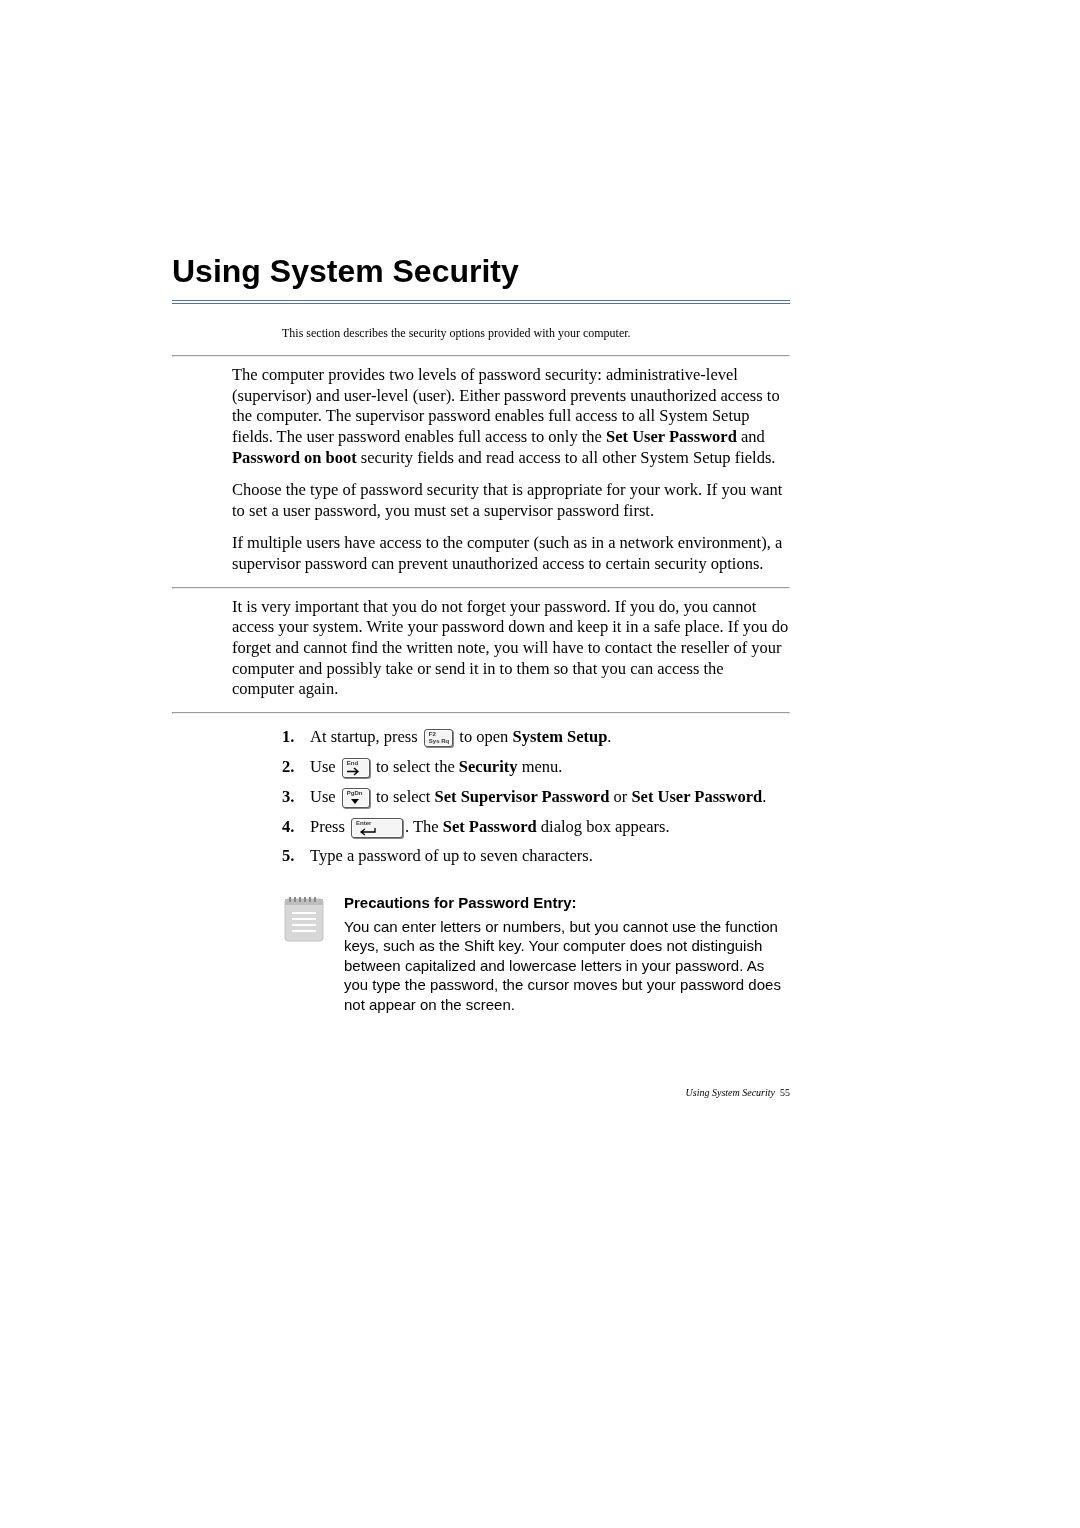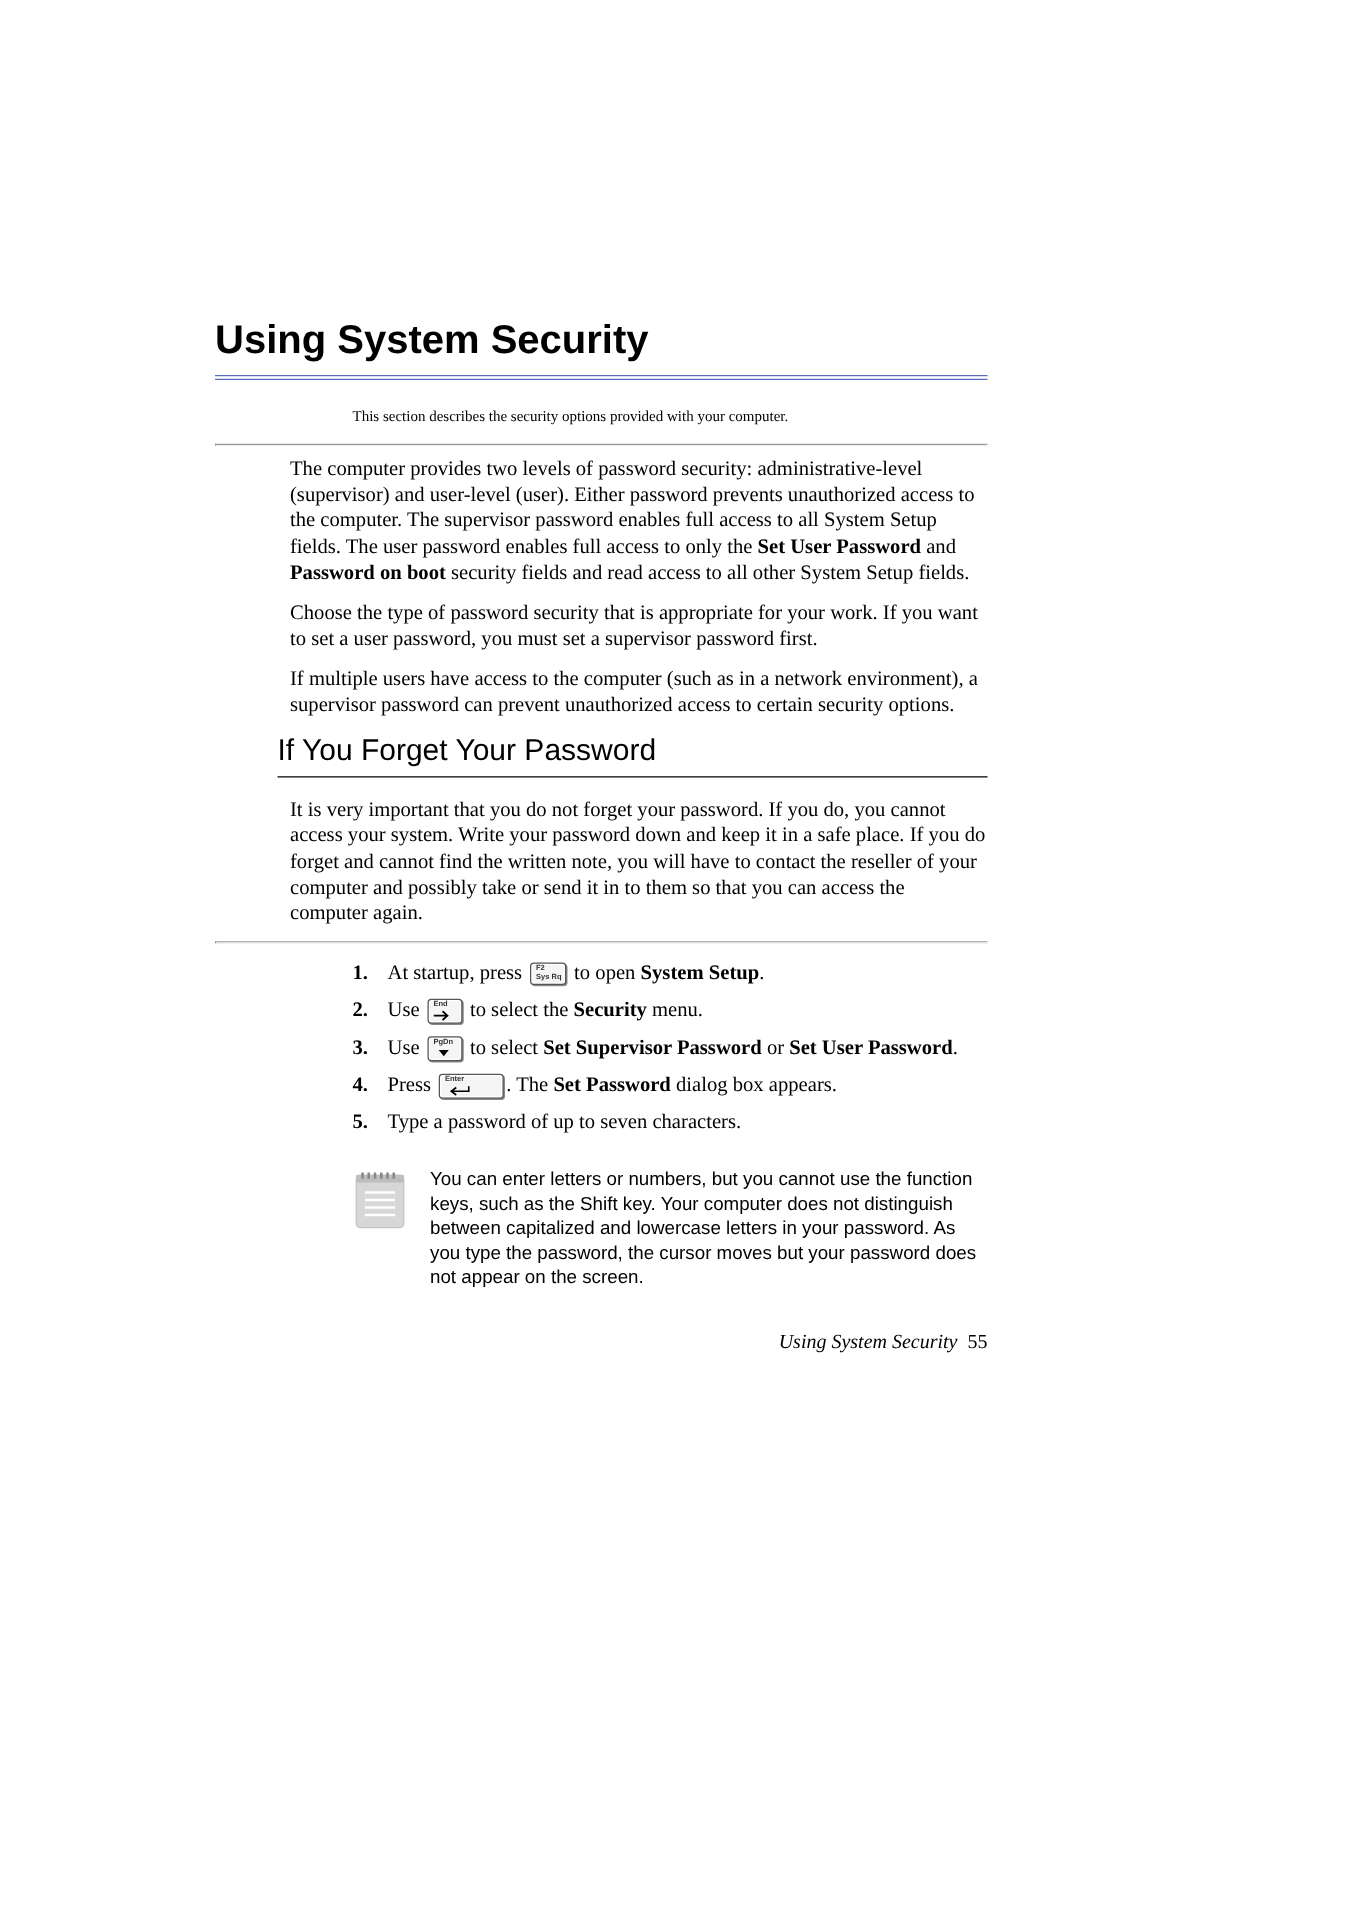--- a/index.html
+++ b/index.html
@@ -111,23 +111,23 @@
     font-size: 15px;
     line-height: 1.3;
   }
   .notebox .text .nh {
     font-weight: 700;
     margin: 0 0 4px 0;
   }
   .footer {
     position: absolute;
     right: 0;
-    top: 812px;
+    top: 834px;
     font-style: italic;
-    font-size: 16px;
+    font-size: 10px;
     font-family: "Times New Roman", Times, serif;
   }
   .footer .pn { font-style: normal; }
 </style>
 </head>
 <body>
 
 <div class="page">
   <h1 class="title">Using System Security</h1>
   <hr class="dbl-rule">
@@ -135,21 +135,20 @@
   <p class="intro">This section describes the security options provided with your computer.</p>
 
   <hr class="single">
 
   <p class="para">
     <span>The computer provides two levels of password security: administrative-level (supervisor) and user-level (user). Either password prevents unauthorized access to the computer. The supervisor password enables full access to all System Setup fields. The user password enables full access to only the </span><span class="bold">Set User Password</span><span> and </span><span class="bold">Password on boot</span><span> security fields and read access to all other System Setup fields.</span>
   </p>
   <p class="para">Choose the type of password security that is appropriate for your work. If you want to set a user password, you must set a supervisor password first.</p>
   <p class="para">If multiple users have access to the computer (such as in a network environment), a supervisor password can prevent unauthorized access to certain security options.</p>
 
-  <h2 class="section">If You Forget Your Password</h2>
   <hr class="single">
   <p class="para">It is very important that you do not forget your password. If you do, you cannot access your system. Write your password down and keep it in a safe place. If you do forget and cannot find the written note, you will have to contact the reseller of your computer and possibly take or send it in to them so that you can access the computer again.</p>
 
   <hr class="single">
 
 
   <ol class="steps">
     <li>
       <span>At startup, press </span><span class="keycap"><span class="kl">F2</span><span class="kl">Sys Rq</span></span><span> to open </span><span class="bold">System Setup</span><span>.</span>
     </li>
@@ -188,20 +187,21 @@
         </g>
         <g stroke="#ffffff" stroke-width="2">
           <line x1="10" y1="20" x2="34" y2="20"></line>
           <line x1="10" y1="26" x2="34" y2="26"></line>
           <line x1="10" y1="32" x2="34" y2="32"></line>
           <line x1="10" y1="38" x2="34" y2="38"></line>
         </g>
       </svg>
     </div>
     <div class="text">
+      <p class="nh">Precautions for Password Entry:</p>
       <span>You can enter letters or numbers, but you cannot use the function keys, such as the Shift key. Your computer does not distinguish between capitalized and lowercase letters in your password. As you type the password, the cursor moves but your password does not appear on the screen.</span>
     </div>
   </div>
 
   <div class="footer">
     <span>Using System Security</span>&nbsp;&nbsp;<span class="pn">55</span>
   </div>
 </div>
 
 </body></html>

